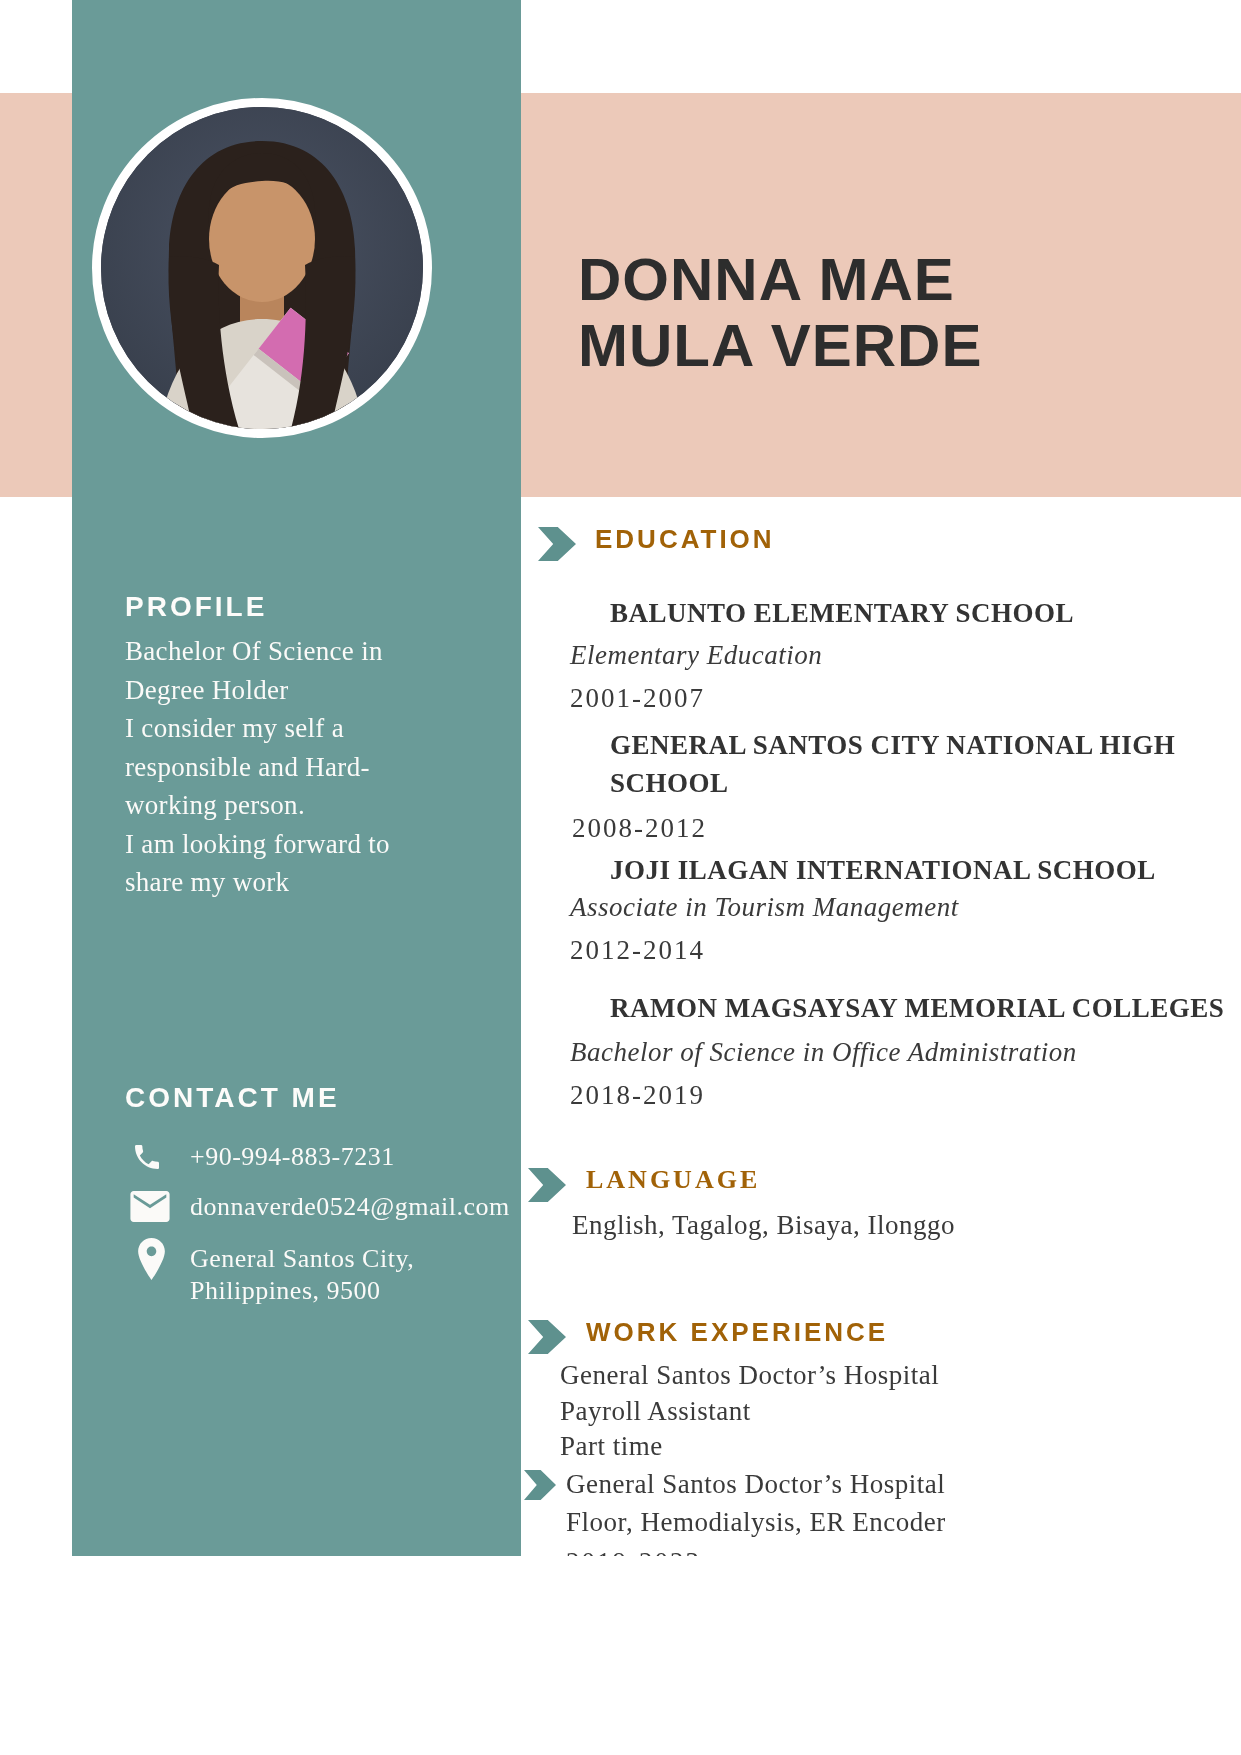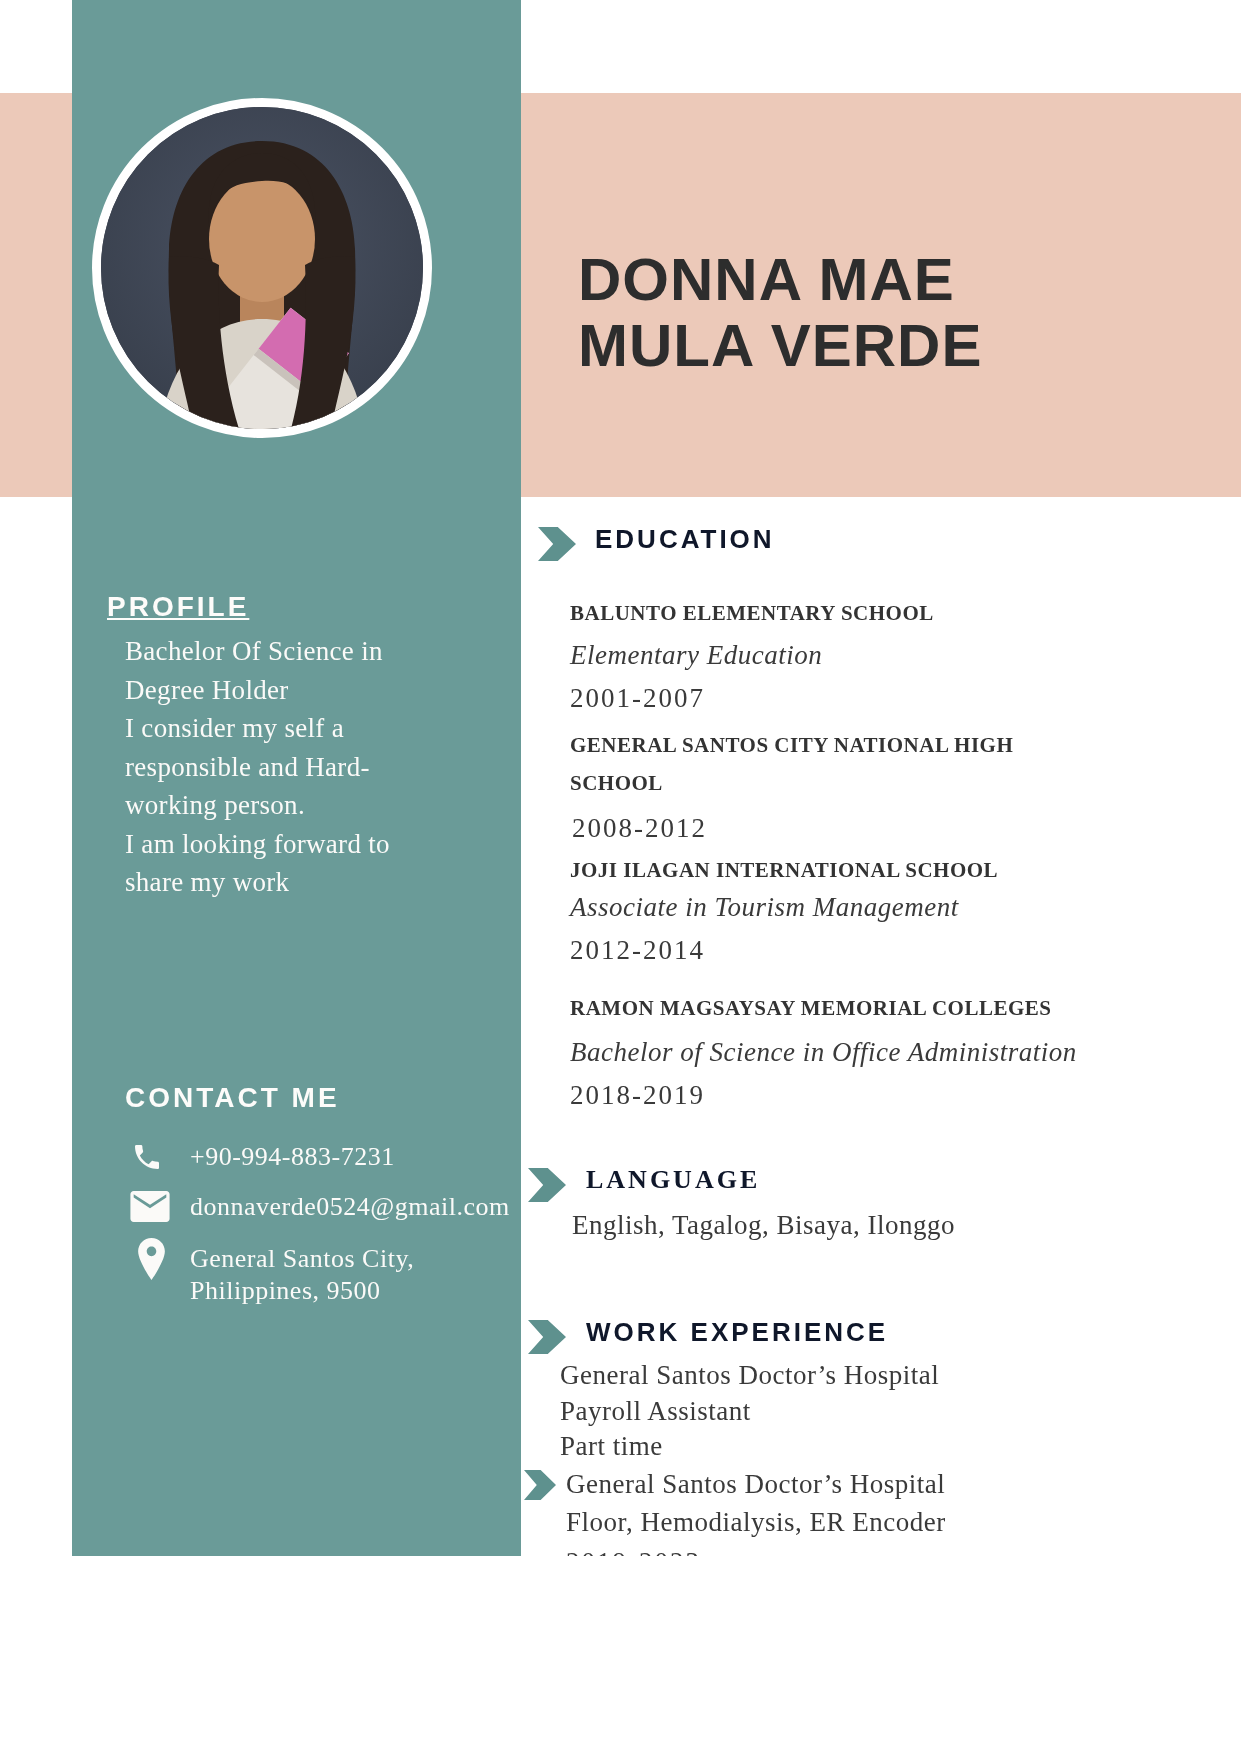--- a/index.html
+++ b/index.html
@@ -5,29 +5,29 @@
   html,body{margin:0;padding:0;background:#ffffff;}
   .page{position:relative;width:1241px;height:1556px;background:#ffffff;overflow:hidden;
         font-family:"Liberation Sans", sans-serif;}
   .peach-band{position:absolute;left:0;top:93px;width:1241px;height:404px;background:#ECC9B9;}
   .sidebar{position:absolute;left:72px;top:0;width:449px;height:1752px;background:#6A9B98;}
   .photo-ring{position:absolute;left:92px;top:98px;width:340px;height:340px;box-sizing:border-box;
               border:9px solid #ffffff;border-radius:50%;overflow:hidden;background:#3E4552;}
   .photo-ring svg{display:block;width:100%;height:100%;}
   .name{position:absolute;left:578px;top:247px;font-size:60px;line-height:66px;font-weight:700;
         color:#2D2D2D;letter-spacing:1px;white-space:nowrap;}
-  .sec-head{position:absolute;font-size:26px;font-weight:700;letter-spacing:3px;color:#0f172a;
+  .sec-head{position:absolute;font-size:26px;font-weight:700;letter-spacing:3px;color:#a16207;
             line-height:34px;white-space:nowrap;}
   .side-head{position:absolute;font-size:28px;font-weight:700;letter-spacing:3px;color:#FDFCFA;
              line-height:36px;white-space:nowrap;}
   .chev{position:absolute;background:#5E918E;
         clip-path:polygon(0 0,52% 0,100% 50%,52% 100%,0 100%,40% 50%);}
   .serif{font-family:"Liberation Serif", serif;color:#3A3A3A;}
   .line{position:absolute;line-height:34px;white-space:nowrap;}
-  .edu-school{font-size:21px;font-weight:700;letter-spacing:.5px;color:#333333;}
+  .edu-school{font-size:27px;font-weight:700;letter-spacing:.5px;color:#333333;margin-left:40px;}
   .edu-degree{font-size:27px;font-style:italic;letter-spacing:.5px;}
   .edu-years{font-size:27px;letter-spacing:2px;}
   .body-line{font-size:27px;letter-spacing:.5px;}
   .profile-para{position:absolute;left:125px;top:632px;width:340px;font-family:"Liberation Serif",serif;
                 font-size:27px;line-height:38.5px;color:#FBFAF8;letter-spacing:.3px;}
   .contact-text{position:absolute;font-family:"Liberation Serif",serif;font-size:26px;line-height:32px;
                 color:#FBFAF8;letter-spacing:.5px;white-space:nowrap;}
   .icon{position:absolute;}
   .icon svg{display:block;}
 </style>
@@ -68,21 +68,21 @@
       <path d="M68 150 C64 220 84 280 92 322 L138 322 C120 262 116 200 118 158 C104 150 84 148 68 150 Z" fill="#2B211C"></path>
       <path d="M254 150 C258 220 238 280 230 322 L190 322 C206 262 206 200 204 158 C218 150 238 148 254 150 Z" fill="#2B211C"></path>
     </svg>
   </div>
 
   <div class="name">
     <div>DONNA MAE</div>
     <div>MULA VERDE</div>
   </div>
 
-  <div class="side-head" style="left:107px;top:589px;text-decoration:underline;">PROFILE</div>
+  <div class="side-head" style="left:125px;top:589px;">PROFILE</div>
 
   <div class="profile-para">
     <div>Bachelor Of Science in</div>
     <div>Degree Holder</div>
     <div>I consider my self a</div>
     <div>responsible and Hard-</div>
     <div>working person.</div>
     <div>I am looking forward to</div>
     <div>share my work</div>
   </div>

